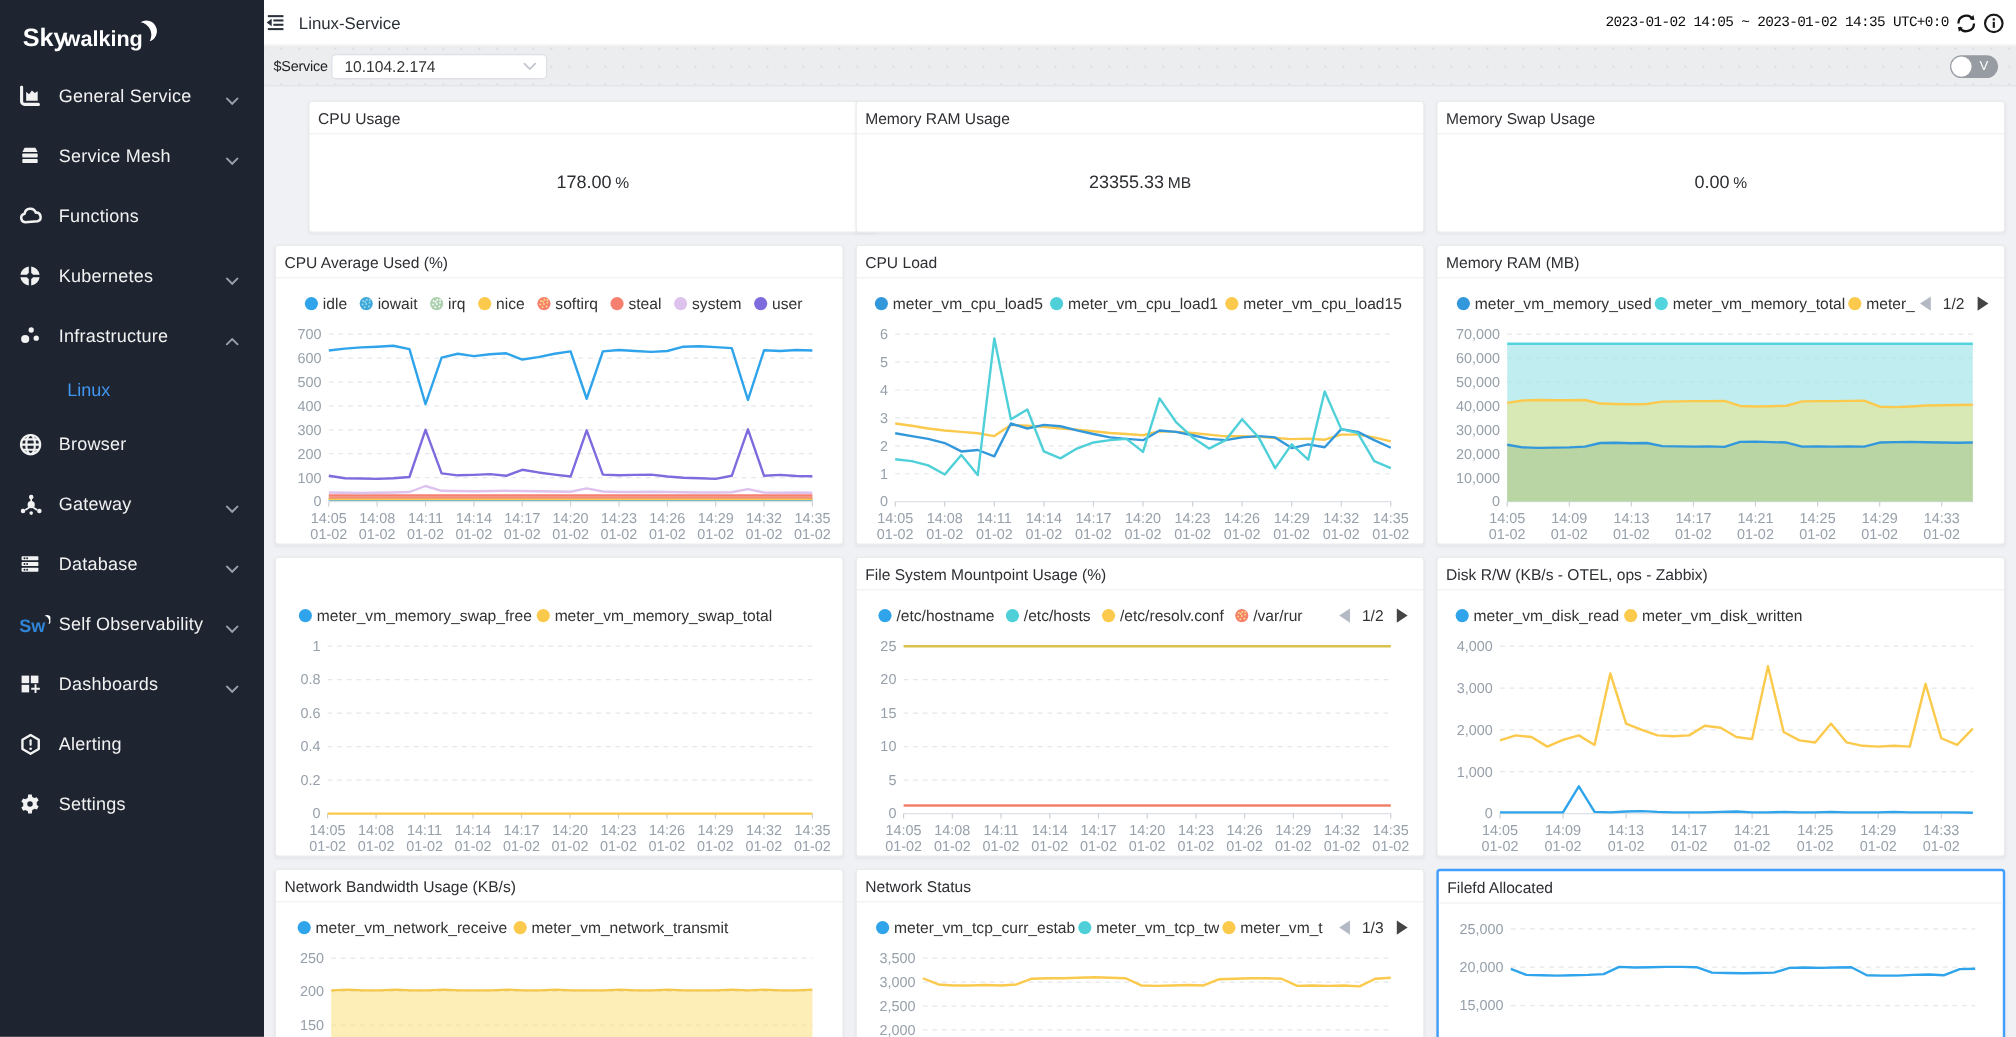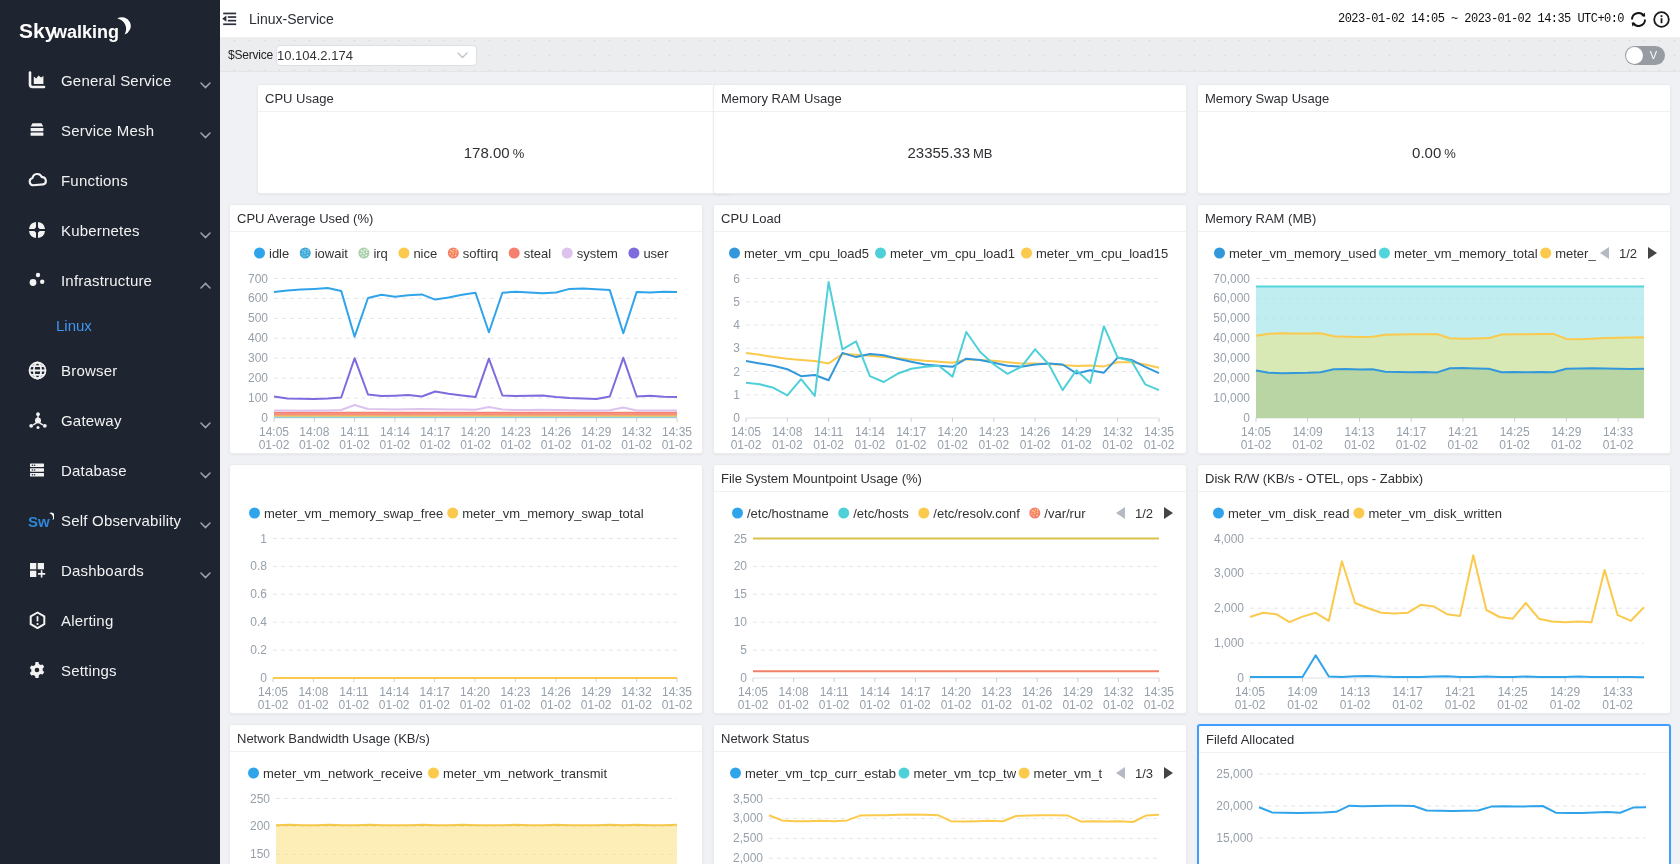--- a/index.html
+++ b/index.html
@@ -1,28 +1,28 @@
 <!DOCTYPE html>
 <html><head><meta charset="utf-8"><title>SkyWalking</title>
 <style>
 *{margin:0;padding:0;box-sizing:border-box}
 html,body{width:1680px;height:864px;overflow:hidden;font-family:"Liberation Sans",sans-serif;background:#eff1f4}
 .sidebar{position:absolute;left:0;top:0;width:220px;height:864px;background:#1e2430;color:#efefef;z-index:5}
 .logo{position:absolute;left:19px;top:14px}
-.mi{position:absolute;left:12px;width:220px;height:50px;display:flex;align-items:center}
+.mi{position:absolute;left:0;width:220px;height:50px;display:flex;align-items:center}
 .mi .ic{width:18px;height:18px;margin-left:16px;flex:none}
 .mi .tx{margin-left:15px;font-size:15px;color:#f2f2f2;letter-spacing:0.2px}
 .mi .ch{position:absolute;right:21px;top:50%;margin-top:-5px}
 .sub{position:absolute;left:56px;font-size:15px;color:#4196f0}
 .topbar{position:absolute;left:220px;top:0;width:1460px;height:38px;background:#fff;border-bottom:1px solid #f0f0f0;z-index:4}
 .tb-title{position:absolute;left:29px;top:11px;font-size:14px;color:#2b2f36}
 .tb-time{position:absolute;right:56px;top:12px;font-size:12px;color:#0d0d0d;font-family:"Liberation Mono",monospace;letter-spacing:-0.55px}
 .toolbar{position:absolute;left:220px;top:38px;width:1460px;height:34px;background:#ebedef;border-bottom:1px solid #e3e5e8;background-image:radial-gradient(circle,#d9dbde 0.8px,transparent 1.1px);background-size:15px 15px;background-position:7px 10px}
 .svc-label{position:absolute;left:8px;top:10px;font-size:12px;letter-spacing:-0.2px;color:#222}
-.svc-select{position:absolute;left:56px;top:7px;width:201px;height:21px;background:#fff;border:1px solid #dcdfe6;border-radius:4px;font-size:13px;color:#333;line-height:19px;}
+.svc-select{position:absolute;left:56px;top:7px;width:180px;height:21px;background:#fff;border:1px solid #dcdfe6;border-radius:4px;font-size:13px;color:#333;line-height:19px;padding-left:10px}
 .toggle{position:absolute;right:15px;top:8px;width:40px;height:19px;background:#979ba2;border-radius:10px}
 .toggle .knob{position:absolute;left:1px;top:1px;width:17px;height:17px;background:#fff;border-radius:50%}
 .toggle .v{position:absolute;right:8px;top:3px;font-size:11px;color:#fff}
 .card{position:absolute;background:#fff;border:1px solid #ebebeb;border-radius:3px;box-shadow:0 1px 3px rgba(0,0,0,0.05)}
 .card h3{font-size:13px;font-weight:normal;color:#2d2f33;padding:6px 0 0 7px;height:27px;border-bottom:1px solid #f0f0f0}
 .bigval{position:absolute;left:0;right:0;top:59px;text-align:center;font-size:15px;color:#2d2f33}
 .bigval .u{font-size:13px;margin-left:3px}
 </style></head><body>
 <div class="sidebar">
     <div class="logo"><svg width="140" height="34" viewBox="0 0 140 34">

